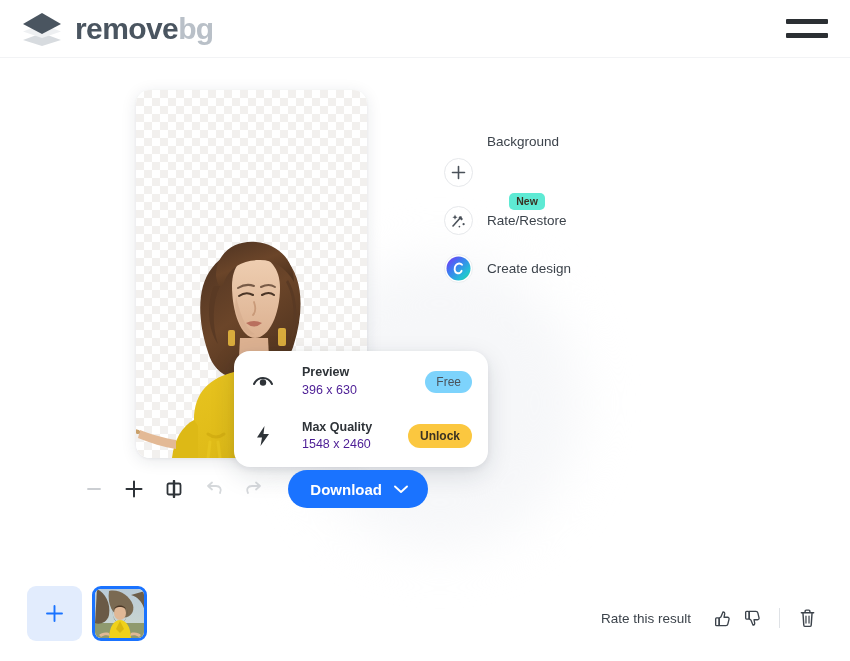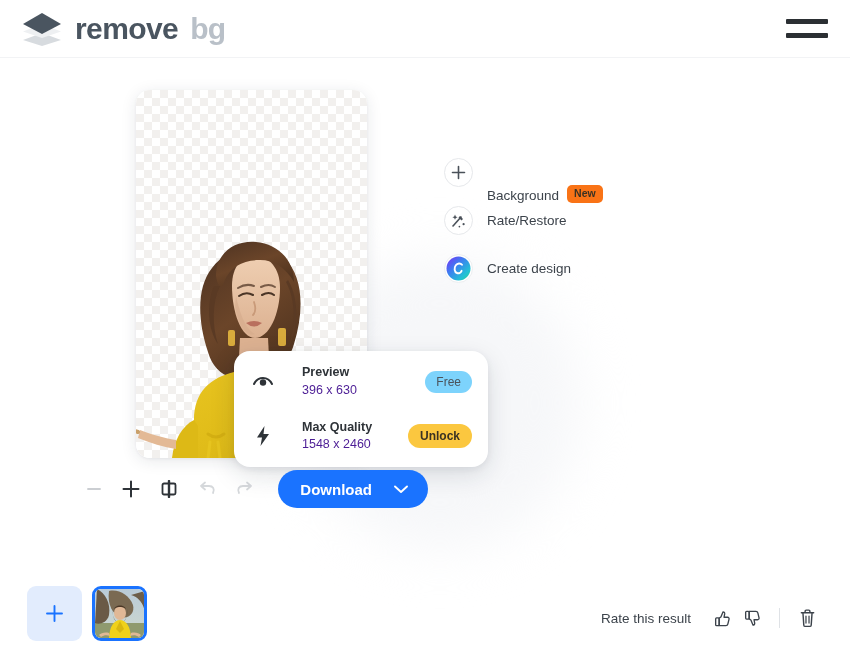--- a/index.html
+++ b/index.html
@@ -15,21 +15,21 @@
   .header {
     position: absolute; left:0; top:0; width:850px; height:58px;
     background:#fff; border-bottom:1px solid #f2f3f5;
     display:flex; align-items:center; justify-content:space-between;
     padding: 0 22px 0 20px;
   }
   .brand { display:flex; align-items:center; gap:11px; }
   .logo-mark { width:44px; height:34px; display:block; }
   .brand-text { font-size:30px; font-weight:700; letter-spacing:-0.6px; line-height:1; }
   .brand-remove { color:#4a5560;margin-top:38px; }
-  .brand-bg { color:#b9c0c8;margin-left:12px; }
+  .brand-bg { color:#b9c0c8; }
   .hamburger {
     width:44px; height:30px; display:flex; flex-direction:column;
     justify-content:center; align-items:flex-end; gap:9px; cursor:pointer;
   }
   .hamburger span { display:block; width:42px; height:5px; background:#2b2f33; border-radius:1px; }
 
   
   .editor-area { position:absolute; left:0; top:58px; width:850px; height:470px; }
 
   .glow {
@@ -84,39 +84,39 @@
   .tool-btn {
     width:38px; height:38px; display:flex; align-items:center; justify-content:center;
     cursor:pointer; background:transparent; border:none;
   }
   .tool-btn.disabled { opacity:0.45; cursor:default; }
   .tool-gap { width:8px; }
   .download-btn {
     margin-left:18px;
     background:#1a73ff; color:#fff; border:none; border-radius:19px;
     height:38px; padding:0 20px 0 22px;
-    display:flex; align-items:center; gap:22px;
+    display:flex; align-items:center; gap:12px;
     font-size:15px; font-weight:700; cursor:pointer;
     font-family:"Liberation Sans", sans-serif;
   }
 
   
   .tools-list { position:absolute; left:444px; top:90px; width:340px; }
   .tool-item { display:flex; align-items:center; gap:14px; height:48px; margin-bottom:0; cursor:pointer; }
   .tool-item + .tool-item { margin-top:0; }
   .tool-circle {
     width:29px; height:29px; border-radius:50%; border:1px solid #e6e8eb;
     background:#fff; display:flex; align-items:center; justify-content:center; flex:0 0 29px;
   }
   .tool-label { font-size:13.5px; color:#3c434b; }
   .badge-new {
-    background:#f97316; color:#3a3223; font-size:10.5px; font-weight:700;
+    background:#5eead4; color:#3a3223; font-size:10.5px; font-weight:700;
     padding:3px 7px; border-radius:5px; margin-left:8px; line-height:1.1;margin-top:44px;
   }
-  .tool-row-inner { display:flex; align-items:flex-end; }
+  .tool-row-inner { display:flex; align-items:center;flex-direction:column; }
 
   
   .bottom { position:absolute; left:0; top:575px; width:850px; height:86px; }
   .thumbs { position:absolute; left:27px; top:11px; display:flex; gap:10px; align-items:flex-start; }
   .add-tile {
     width:55px; height:55px; border-radius:9px; background:#e2ecfd;
     display:flex; align-items:center; justify-content:center; cursor:pointer;
   }
   .thumb-tile {
     width:55px; height:55px; border-radius:9px; overflow:hidden;

